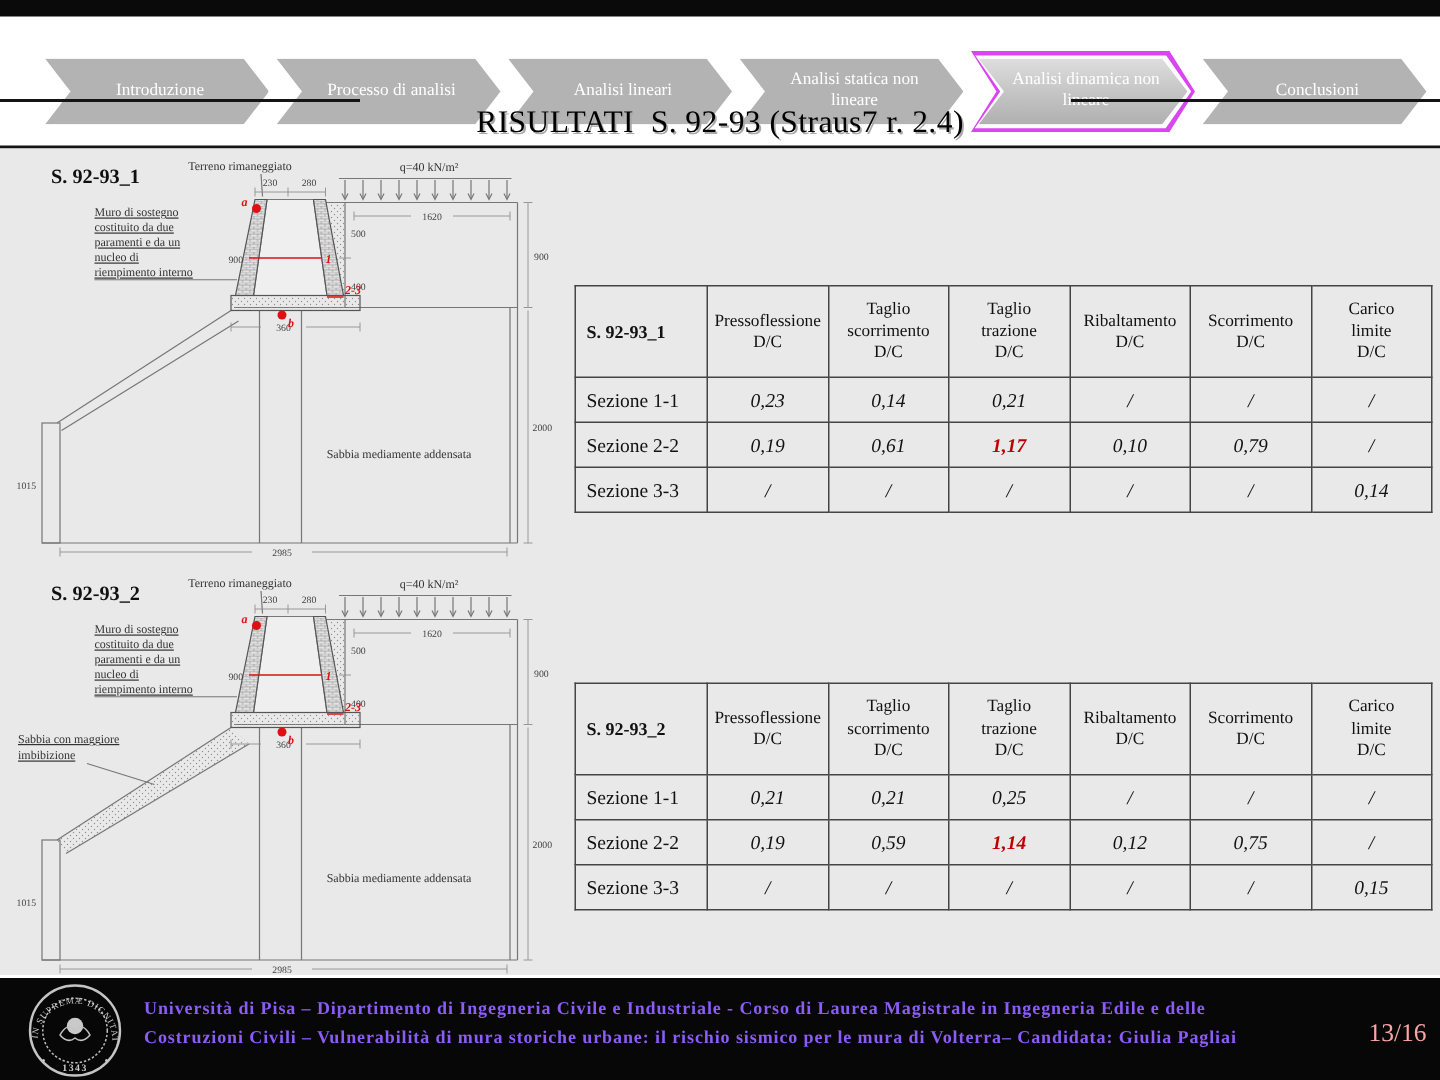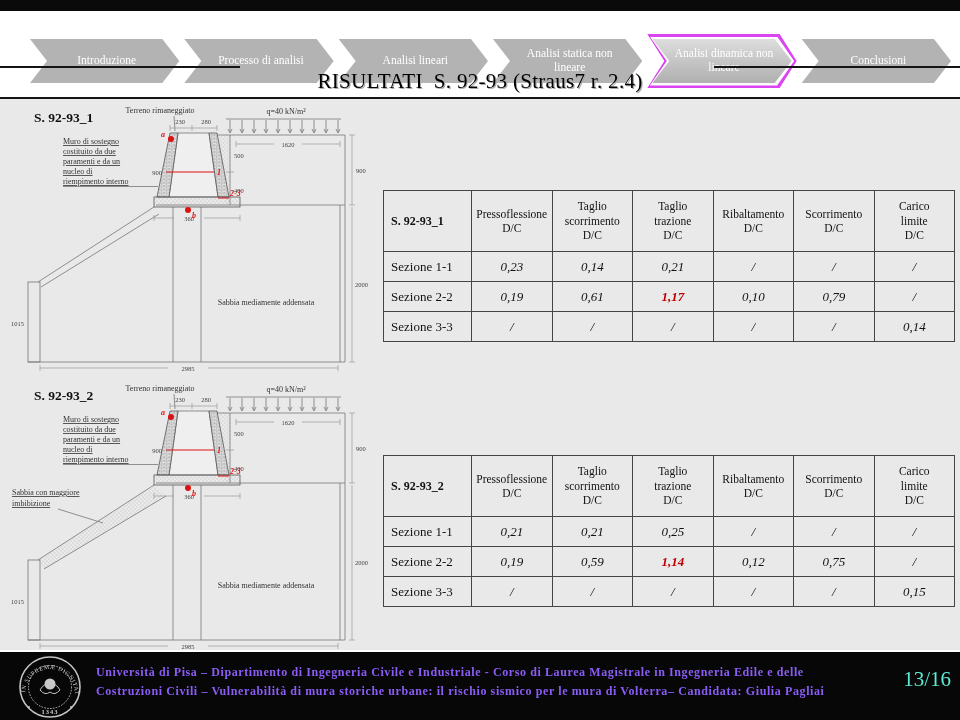--- a/index.html
+++ b/index.html
@@ -46,21 +46,21 @@
   .dtable th{font-weight:normal;font-size:11.5px;line-height:1.25;white-space:pre-line;height:58px;}
   .dtable th.corner{font-weight:bold;text-align:left;padding-left:7px;font-size:12px;}
   .dtable td{font-size:13px;height:27px;}
   .dtable td.lab{text-align:left;padding-left:7px;}
   .dtable td.val{font-style:italic;}
   .dtable td.val.red{color:#c00000;font-weight:bold;text-align:center;}
   
   .footer{position:absolute;left:0;top:652px;width:960px;height:68px;background:#070707;}
   .ftext{position:absolute;left:96px;top:11px;width:800px;color:#8b5cf6;font-weight:bold;
          font-size:12px;letter-spacing:.6px;line-height:1.6;}
-  .page{position:absolute;right:9px;top:15px;color:#5eead4;font-size:21px;}
+  .page{position:absolute;right:9px;top:27px;color:#fca5a5;font-size:17px;}
   .logo{position:absolute;left:14px;top:2px;}
 </style>
 </head>
 <body>
 
 <div class="topbar"></div>
 
 <div class="nav">
   <div class="chev">
       <span class="clabel">Introduzione</span>

